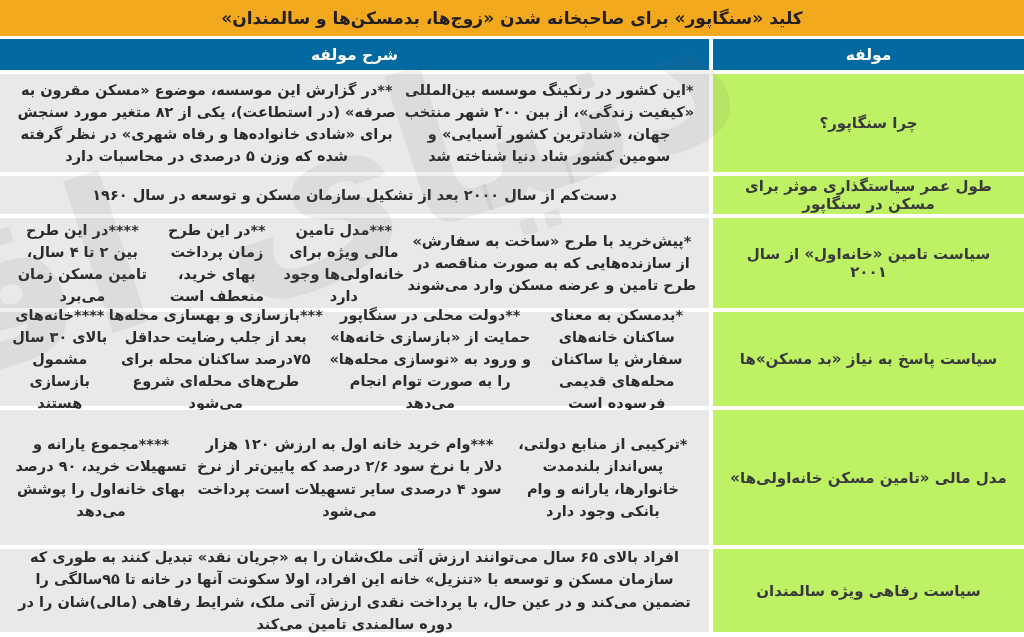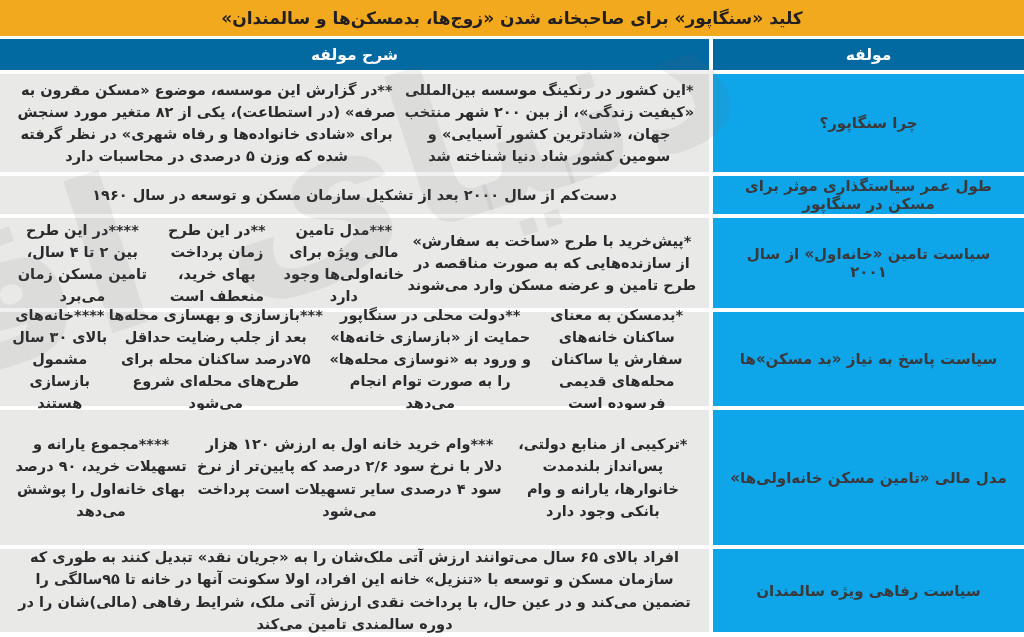--- a/index.html
+++ b/index.html
@@ -26,21 +26,21 @@
   .header-row { margin-top:3px; height:31px; display:flex; position:relative; z-index:2; }
   .header-cell {
     background:#0369a1; color:#ffffff; font-size:15.5px; font-weight:bold;
     display:flex; align-items:center; justify-content:center;
   }
   .header-cell.comp { width:311px; margin-right:0; }
   .header-cell.desc { flex:1; margin-right:4px; }
 
   .row { display:flex; margin-top:4px; position:relative; z-index:2; }
   .cell-comp {
-    width:311px; background:#0ea5e9; color:#39393c;
+    width:311px; background:#bef264; color:#39393c;
     font-size:15px; font-weight:bold;
     display:flex; align-items:center; justify-content:center;
     text-align:center; padding:4px 14px;
   }
   .cell-desc {
     flex:1; background:#E9E9E7; color:#2b2b2d; margin-right:4px;
     font-size:14.5px; font-weight:bold; line-height:1.52;
     display:flex; flex-direction:row; align-items:center; justify-content:center;
     text-align:center; padding:5px 12px;
   }

